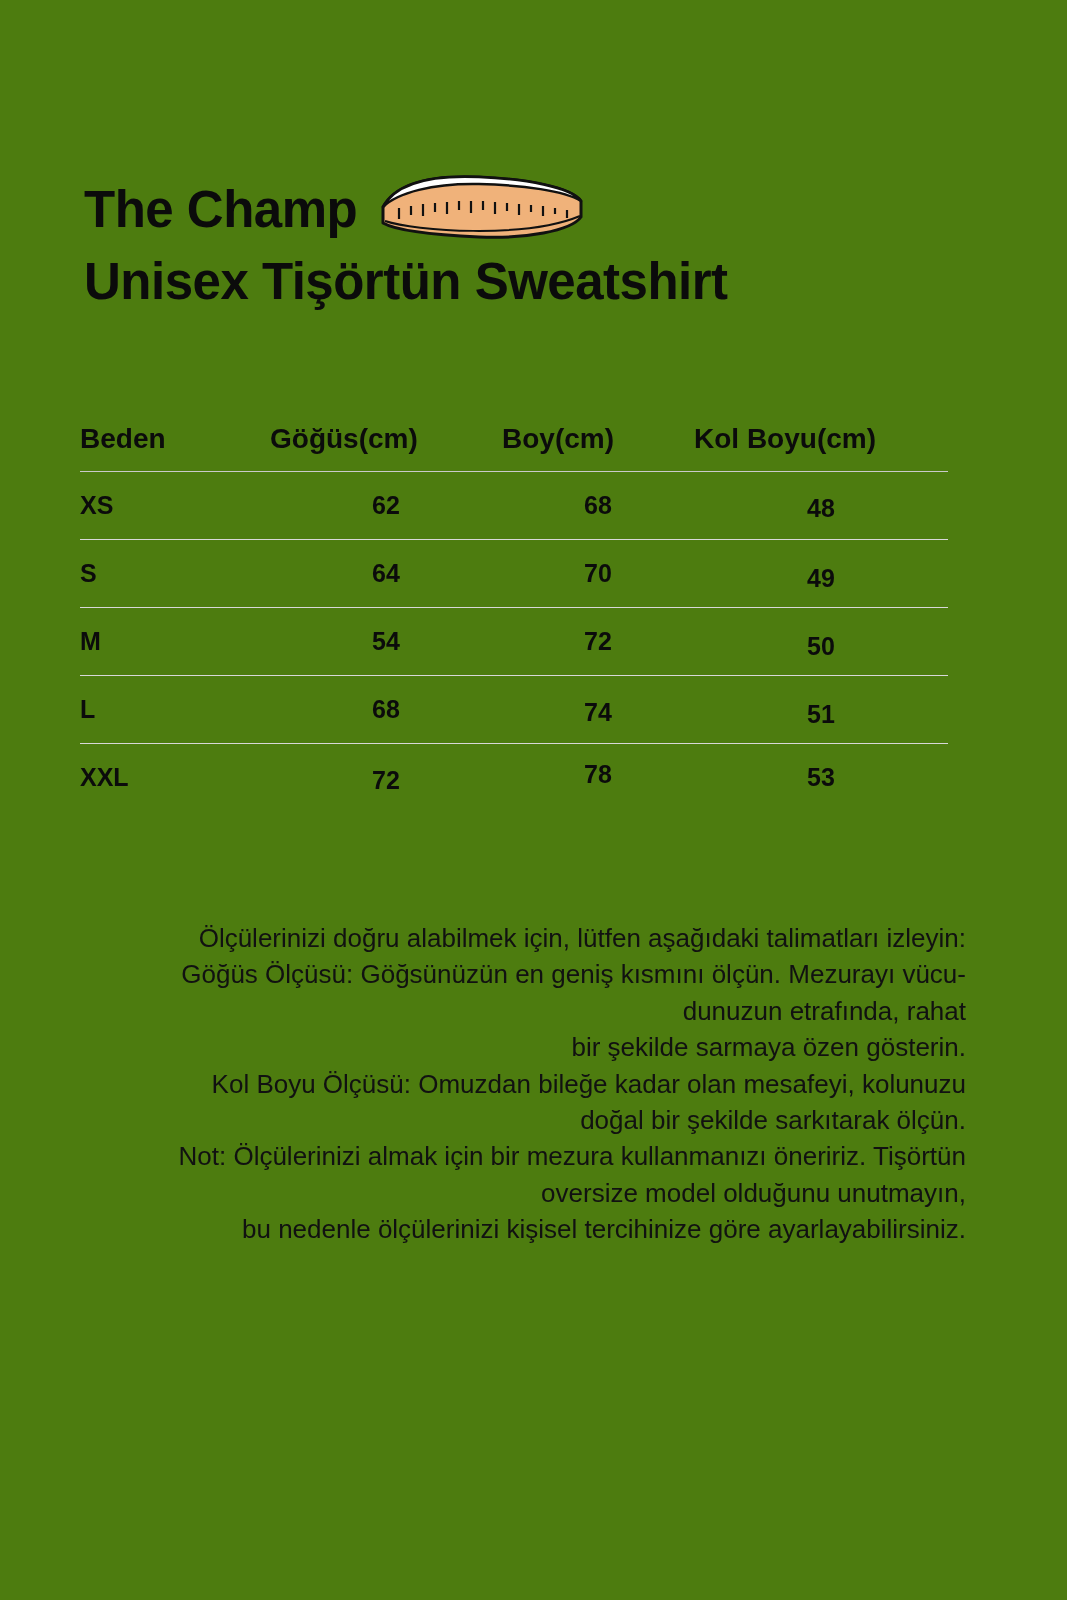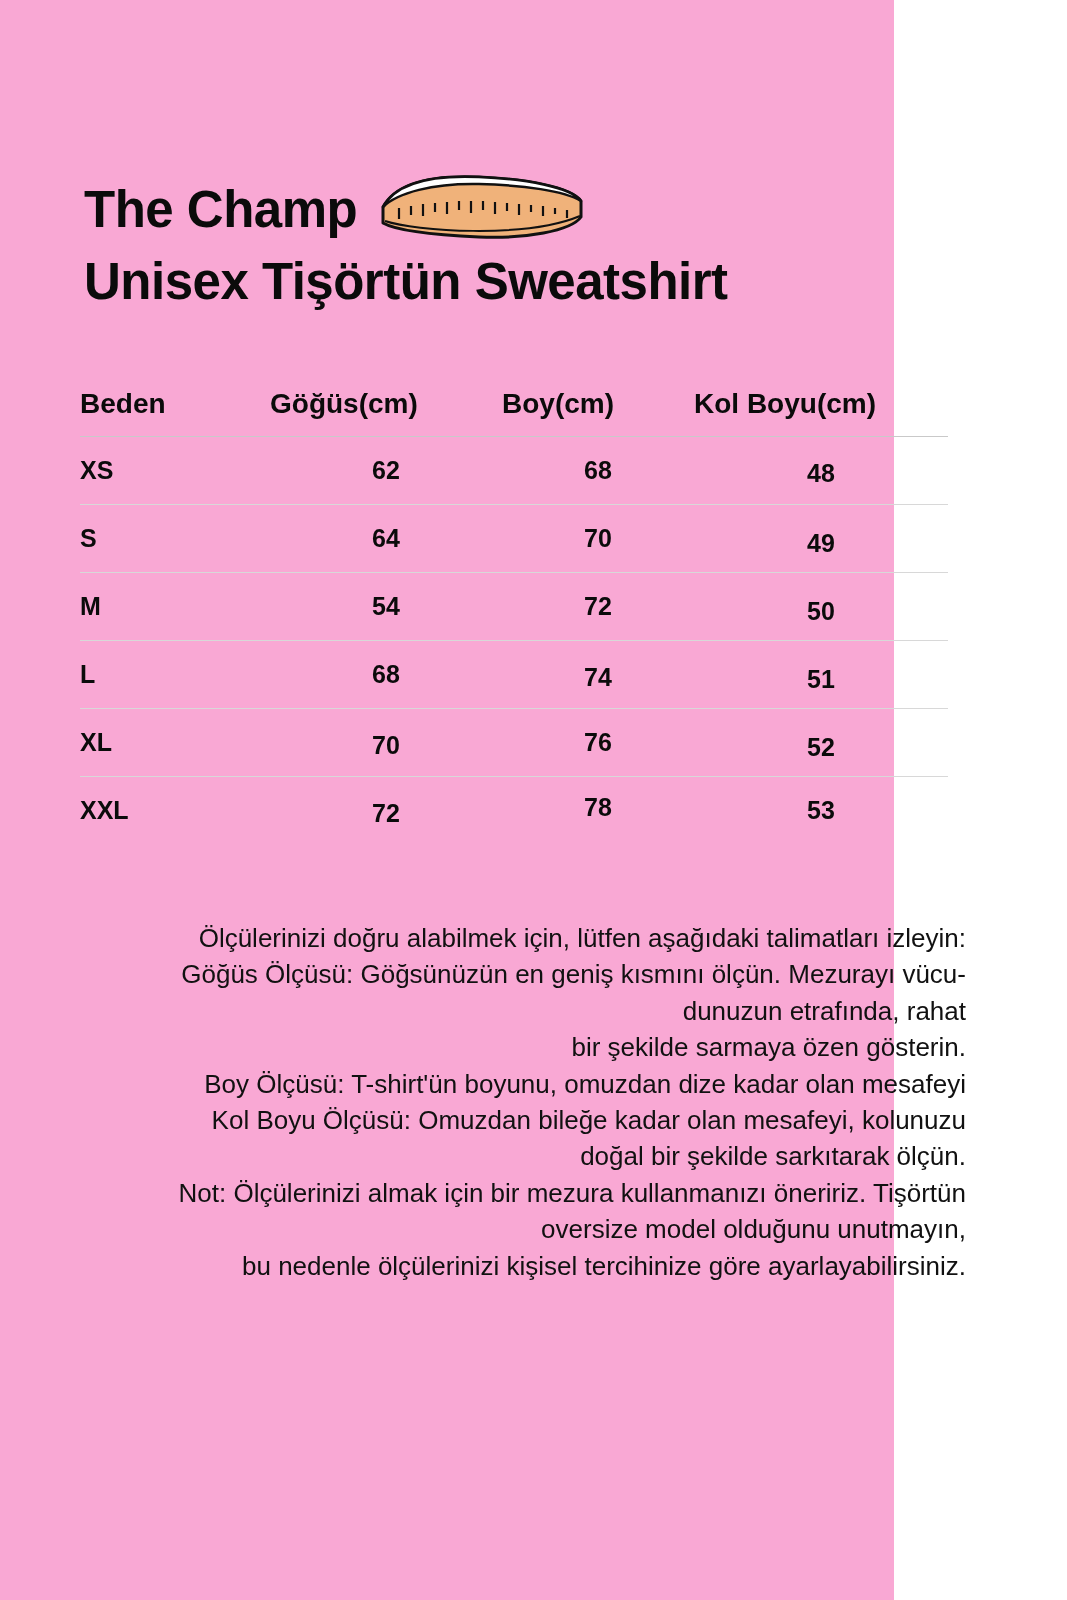--- a/index.html
+++ b/index.html
@@ -11,23 +11,23 @@
     width: 1067px;
     height: 1600px;
     position: relative;
     font-family: "Liberation Sans", sans-serif;
     color: #111111;
     overflow: hidden;
   }
   .page {
     position: absolute;
     left: 0; top: 0;
-    width: 894px;
+    width: 1067px;
     height: 1600px;
-    background: #f9a8d4;
+    background: #4d7c0f;
     text-decoration: underline;
   }
 
   
   .title-block {
     position: absolute;
     left: 84px;
     top: 178px;
     width: 900px;
   }
@@ -58,21 +58,21 @@
     width: 212px;
     height: 68px;
     position: relative;
     top: -2px;
   }
 
   
   .size-table {
     position: absolute;
     left: 80px;
-    top: 388px;
+    top: 423px;
     width: 868px;
     border-collapse: collapse;
   }
   .size-table th {
     font-size: 28px;
     font-weight: bold;
     text-align: left;
     padding: 0 0 16px 0;
     color: #0b0b0b;
     white-space: nowrap;
@@ -197,40 +197,33 @@
         <td class="cell-num">72</td>
         <td class="cell-num j2">50</td>
       </tr>
       <tr>
         <td class="cell-beden">L</td>
         <td class="cell-num">68</td>
         <td class="cell-num j1">74</td>
         <td class="cell-num j2">51</td>
       </tr>
       <tr>
-        <td class="cell-beden">XL</td>
-        <td class="cell-num j1">70</td>
-        <td class="cell-num">76</td>
-        <td class="cell-num j2">52</td>
-      </tr>
-      <tr>
         <td class="cell-beden">XXL</td>
         <td class="cell-num j1">72</td>
         <td class="cell-num j-1">78</td>
         <td class="cell-num">53</td>
       </tr>
     </tbody>
   </table>
 
   <div class="instructions">
     <p>Ölçülerinizi doğru alabilmek için, lütfen aşağıdaki talimatları izleyin:</p>
     <p>Göğüs Ölçüsü: Göğsünüzün en geniş kısmını ölçün. Mezurayı vücu-</p>
     <p>dunuzun etrafında, rahat</p>
     <p>bir şekilde sarmaya özen gösterin.</p>
-    <p>Boy Ölçüsü: T-shirt'ün boyunu, omuzdan dize kadar olan mesafeyi</p>
     <p>Kol Boyu Ölçüsü: Omuzdan bileğe kadar olan mesafeyi, kolunuzu</p>
     <p>doğal bir şekilde sarkıtarak ölçün.</p>
     <p>Not: Ölçülerinizi almak için bir mezura kullanmanızı öneririz. Tişörtün</p>
     <p>oversize model olduğunu unutmayın,</p>
     <p> bu nedenle ölçülerinizi kişisel tercihinize göre ayarlayabilirsiniz.</p>
   </div>
 
 </div>
 
 </body></html>

